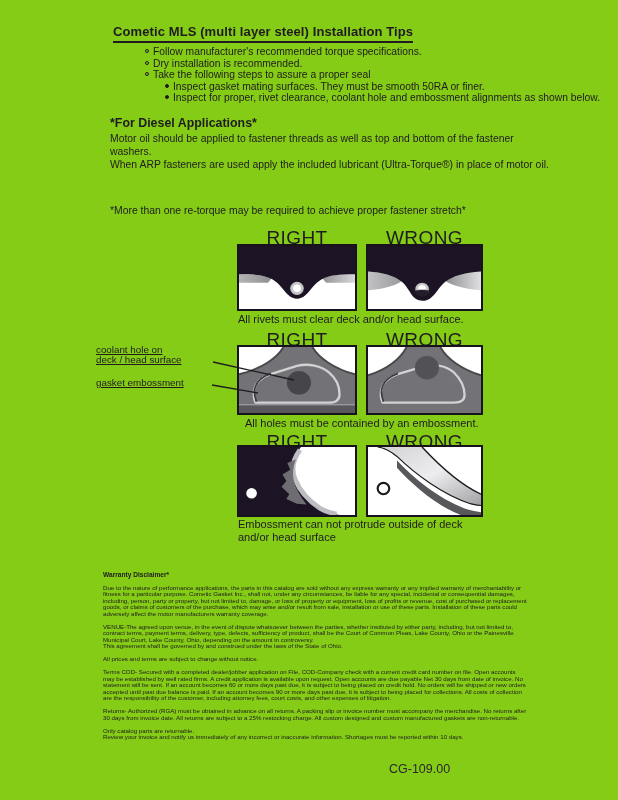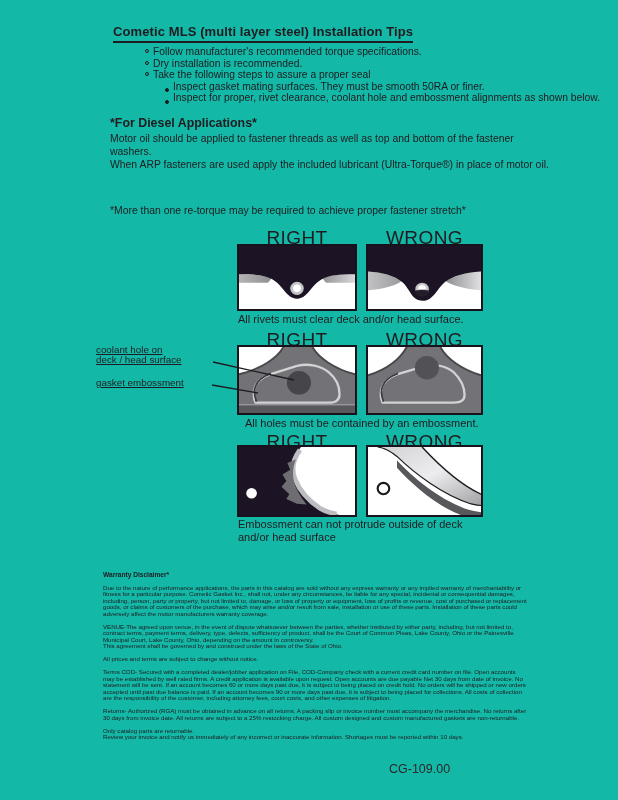--- a/index.html
+++ b/index.html
@@ -1,30 +1,30 @@
 <!DOCTYPE html>
 <html><head>
 <meta charset="utf-8">
 <style>
   * { margin:0; padding:0; box-sizing:border-box; }
   html,body { background:#ffffff; }
   .page {
-    position:relative; width:618px; height:800px; background:#14b8a6;
+    position:relative; width:618px; height:800px; background:#84cc16;
     font-family:"Liberation Sans", sans-serif; color:#1f1b20; overflow:hidden;
   }
   .blk { position:absolute; }
 
   .title {
     left:113px; top:24px; font-size:13px; font-weight:bold;
     border-bottom:2px solid #1f1b20; padding-bottom:2px; letter-spacing:0.1px;
   }
 
   .bullets { left:106px; top:46px; width:460px; font-size:10.3px;margin-left:39px; }
   .b-row { display:flex; align-items:flex-start; line-height:11.5px; }
-  .b-row.sub { padding-left:20px;align-items:flex-end; }
+  .b-row.sub { padding-left:20px; }
   .b-mark {
     flex:0 0 auto; width:4px; height:4px; border:1px solid #1f1b20;
     border-radius:50%; margin:3.3px 4px 0 0;
   }
   .b-mark.filled { background:#1f1b20; border-color:#1f1b20; }
 
   .h2 { font-size:12.4px; font-weight:bold; }
   .para { font-size:10.4px; line-height:12.9px; white-space:pre-line; width:440px; }
 
   .dg-label { font-size:19px; text-align:center; letter-spacing:0.4px; }

